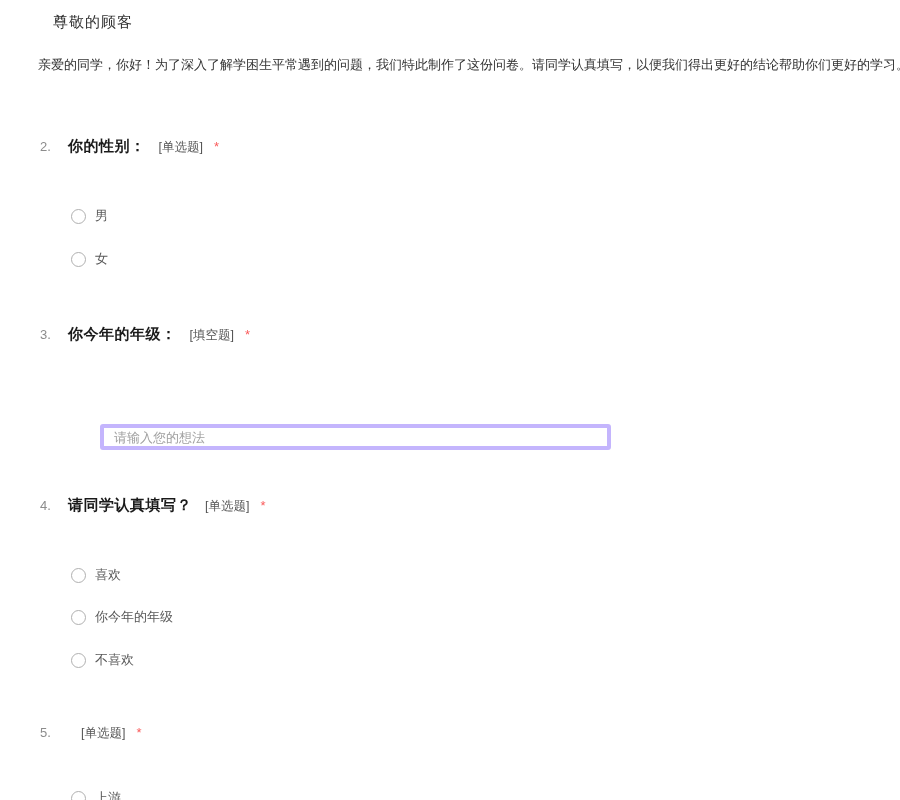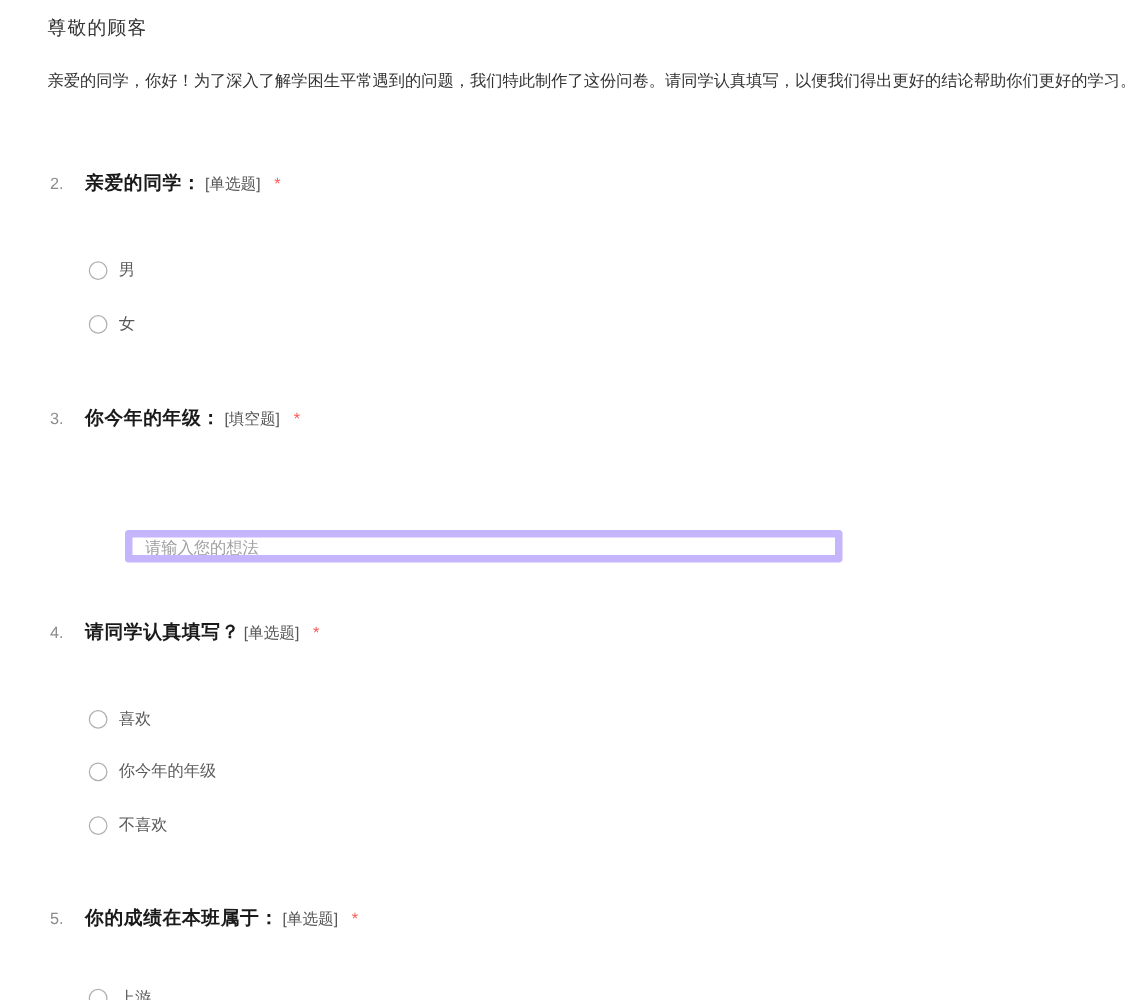--- a/index.html
+++ b/index.html
@@ -5,76 +5,76 @@
   * { margin: 0; padding: 0; box-sizing: border-box; }
   html, body {
     width: 900px; height: 800px;
     background: #ffffff;
     overflow: hidden;
     font-family: "Liberation Sans", "DejaVu Sans", sans-serif;
   }
   .page { position: relative; width: 900px; height: 800px; background: #ffffff; overflow: hidden; }
 
   .page-title {
-    position: absolute; left: 38px; top: 13px;
+    position: absolute; left: 53px; top: 13px;
     font-size: 15px; color: #333333; font-weight: 400;
     letter-spacing: 1px;
   }
   .page-intro {
     position: absolute; left: 38px; top: 56px;
     font-size: 13px; color: #333333;
     white-space: nowrap;
   }
 
   .q-header {
     position: absolute; left: 40px;
     display: flex; align-items: baseline;
     white-space: nowrap;
   }
   .q-num { font-size: 13px; color: #8c8c8c; width: 28px; flex: 0 0 28px; }
   .q-title { font-size: 15px; font-weight: 700; color: #1a1a1a; letter-spacing: 0.5px; }
-  .q-type { font-size: 12.5px; color: #555555; margin-left: 3px; }
+  .q-type { font-size: 12.5px; color: #555555; margin-left: 13px; }
   .q-star { font-size: 13px; color: #fa5a5a; margin-left: 11px; }
 
   .opt {
     position: absolute; left: 71px;
     display: flex; align-items: center;
     cursor: pointer;
   }
   .radio-circle {
     width: 15px; height: 15px;
     border: 1px solid #b0b0b0; border-radius: 50%;
     background: #ffffff;
     flex: 0 0 15px;
   }
   .opt-label { font-size: 13px; color: #595959; margin-left: 9px; }
 
   .text-input {
     position: absolute; left: 100px; top: 424px;
-    width: 574px; height: 26px;
-    border: 6px solid #c4b5fd; border-radius: 3px;
+    width: 511px; height: 26px;
+    border: 4px solid #c4b5fd; border-radius: 3px;
     padding: 0 10px;
     font-size: 13px; color: #333333;
     font-family: "Liberation Sans", "DejaVu Sans", sans-serif;
     outline: none;
     background: #ffffff;
   }
   .text-input::placeholder { color: #a0a0a0; }
 </style>
 </head>
 <body>
 
 <div class="page">
 
   <div class="page-title">尊敬的顾客</div>
   <div class="page-intro">亲爱的同学，你好！为了深入了解学困生平常遇到的问题，我们特此制作了这份问卷。请同学认真填写，以便我们得出更好的结论帮助你们更好的学习。感谢你的支持！</div>
 
   <div class="q-header" style="top:137px">
     <span class="q-num">2.</span>
-    <span class="q-title">亲爱的同学：</span>
+    <span class="q-title">你的性别：</span>
     <span class="q-type">[单选题]</span>
     <span class="q-star">*</span>
   </div>
   <div class="opt" style="top:207px">
     <span class="radio-circle"></span>
     <span class="opt-label">男</span>
   </div>
   <div class="opt" style="top:250px">
     <span class="radio-circle"></span>
     <span class="opt-label">女</span>
@@ -102,21 +102,20 @@
     <span class="radio-circle"></span>
     <span class="opt-label">你今年的年级</span>
   </div>
   <div class="opt" style="top:651px">
     <span class="radio-circle"></span>
     <span class="opt-label">不喜欢</span>
   </div>
 
   <div class="q-header" style="top:725px">
     <span class="q-num">5.</span>
-    <span class="q-title">你的成绩在本班属于：</span>
     <span class="q-type">[单选题]</span>
     <span class="q-star">*</span>
   </div>
   <div class="opt" style="top:789px">
     <span class="radio-circle"></span>
     <span class="opt-label">上游</span>
   </div>
 
 </div>
 

